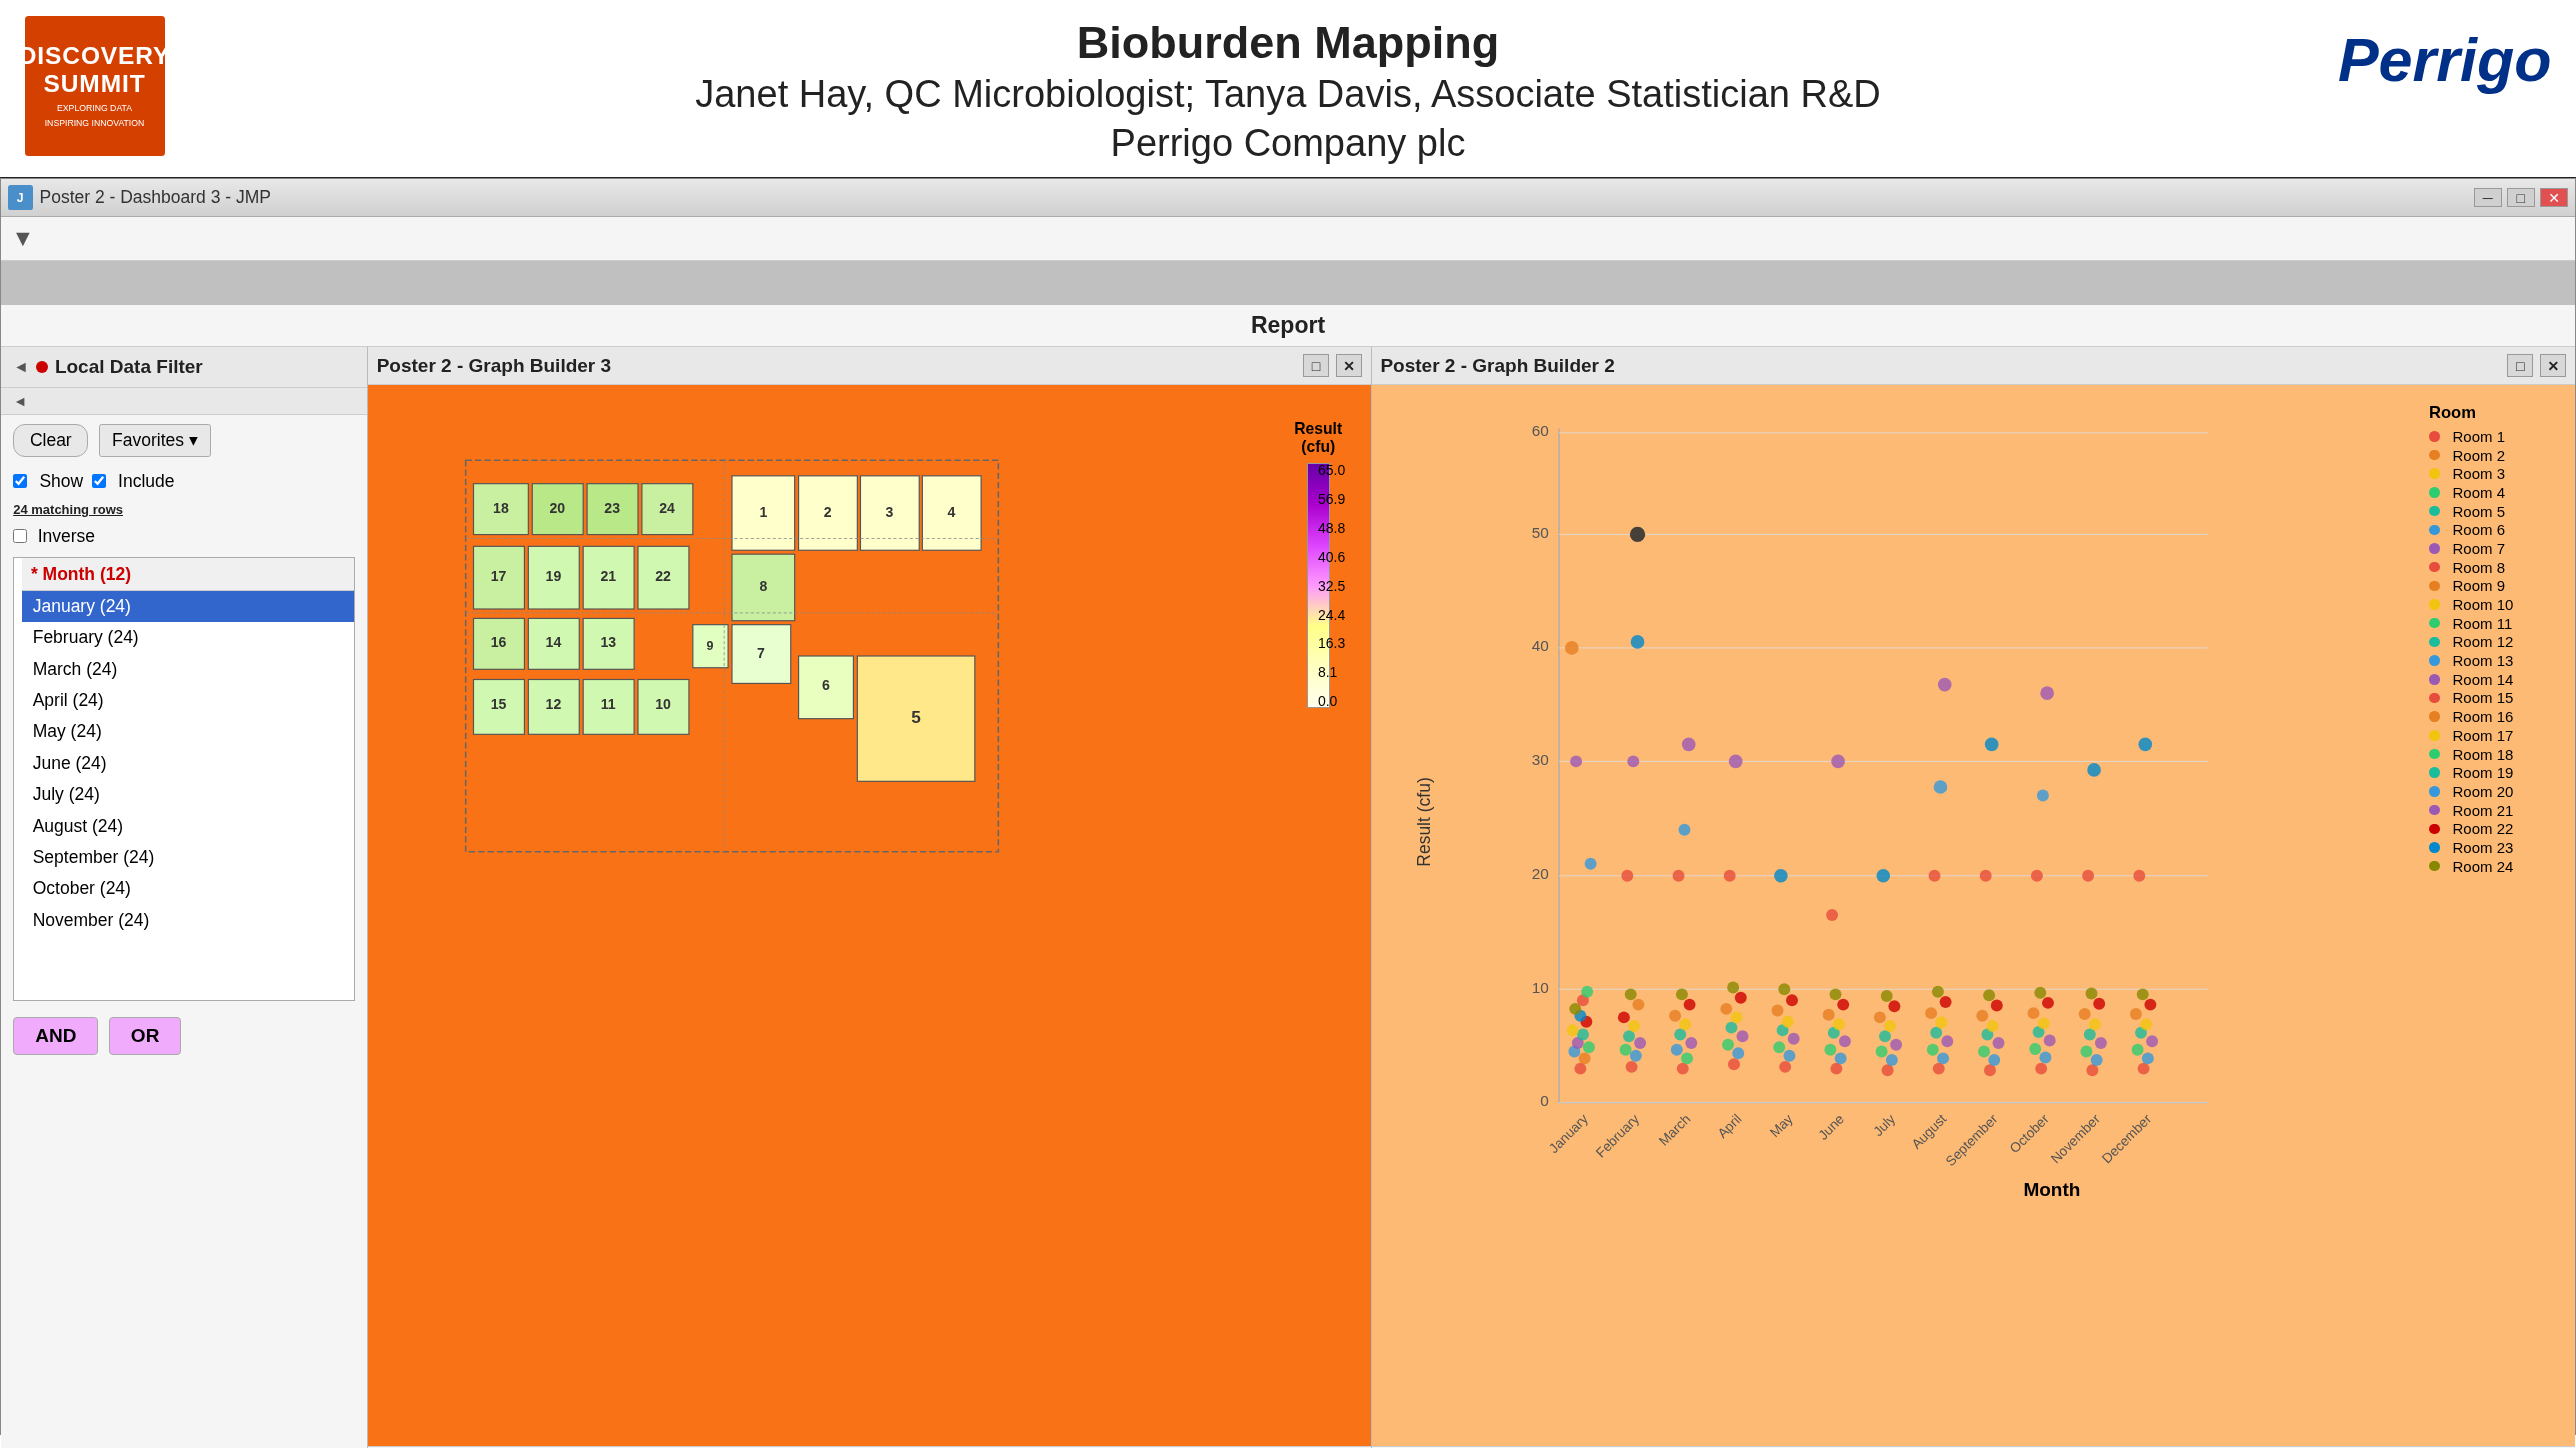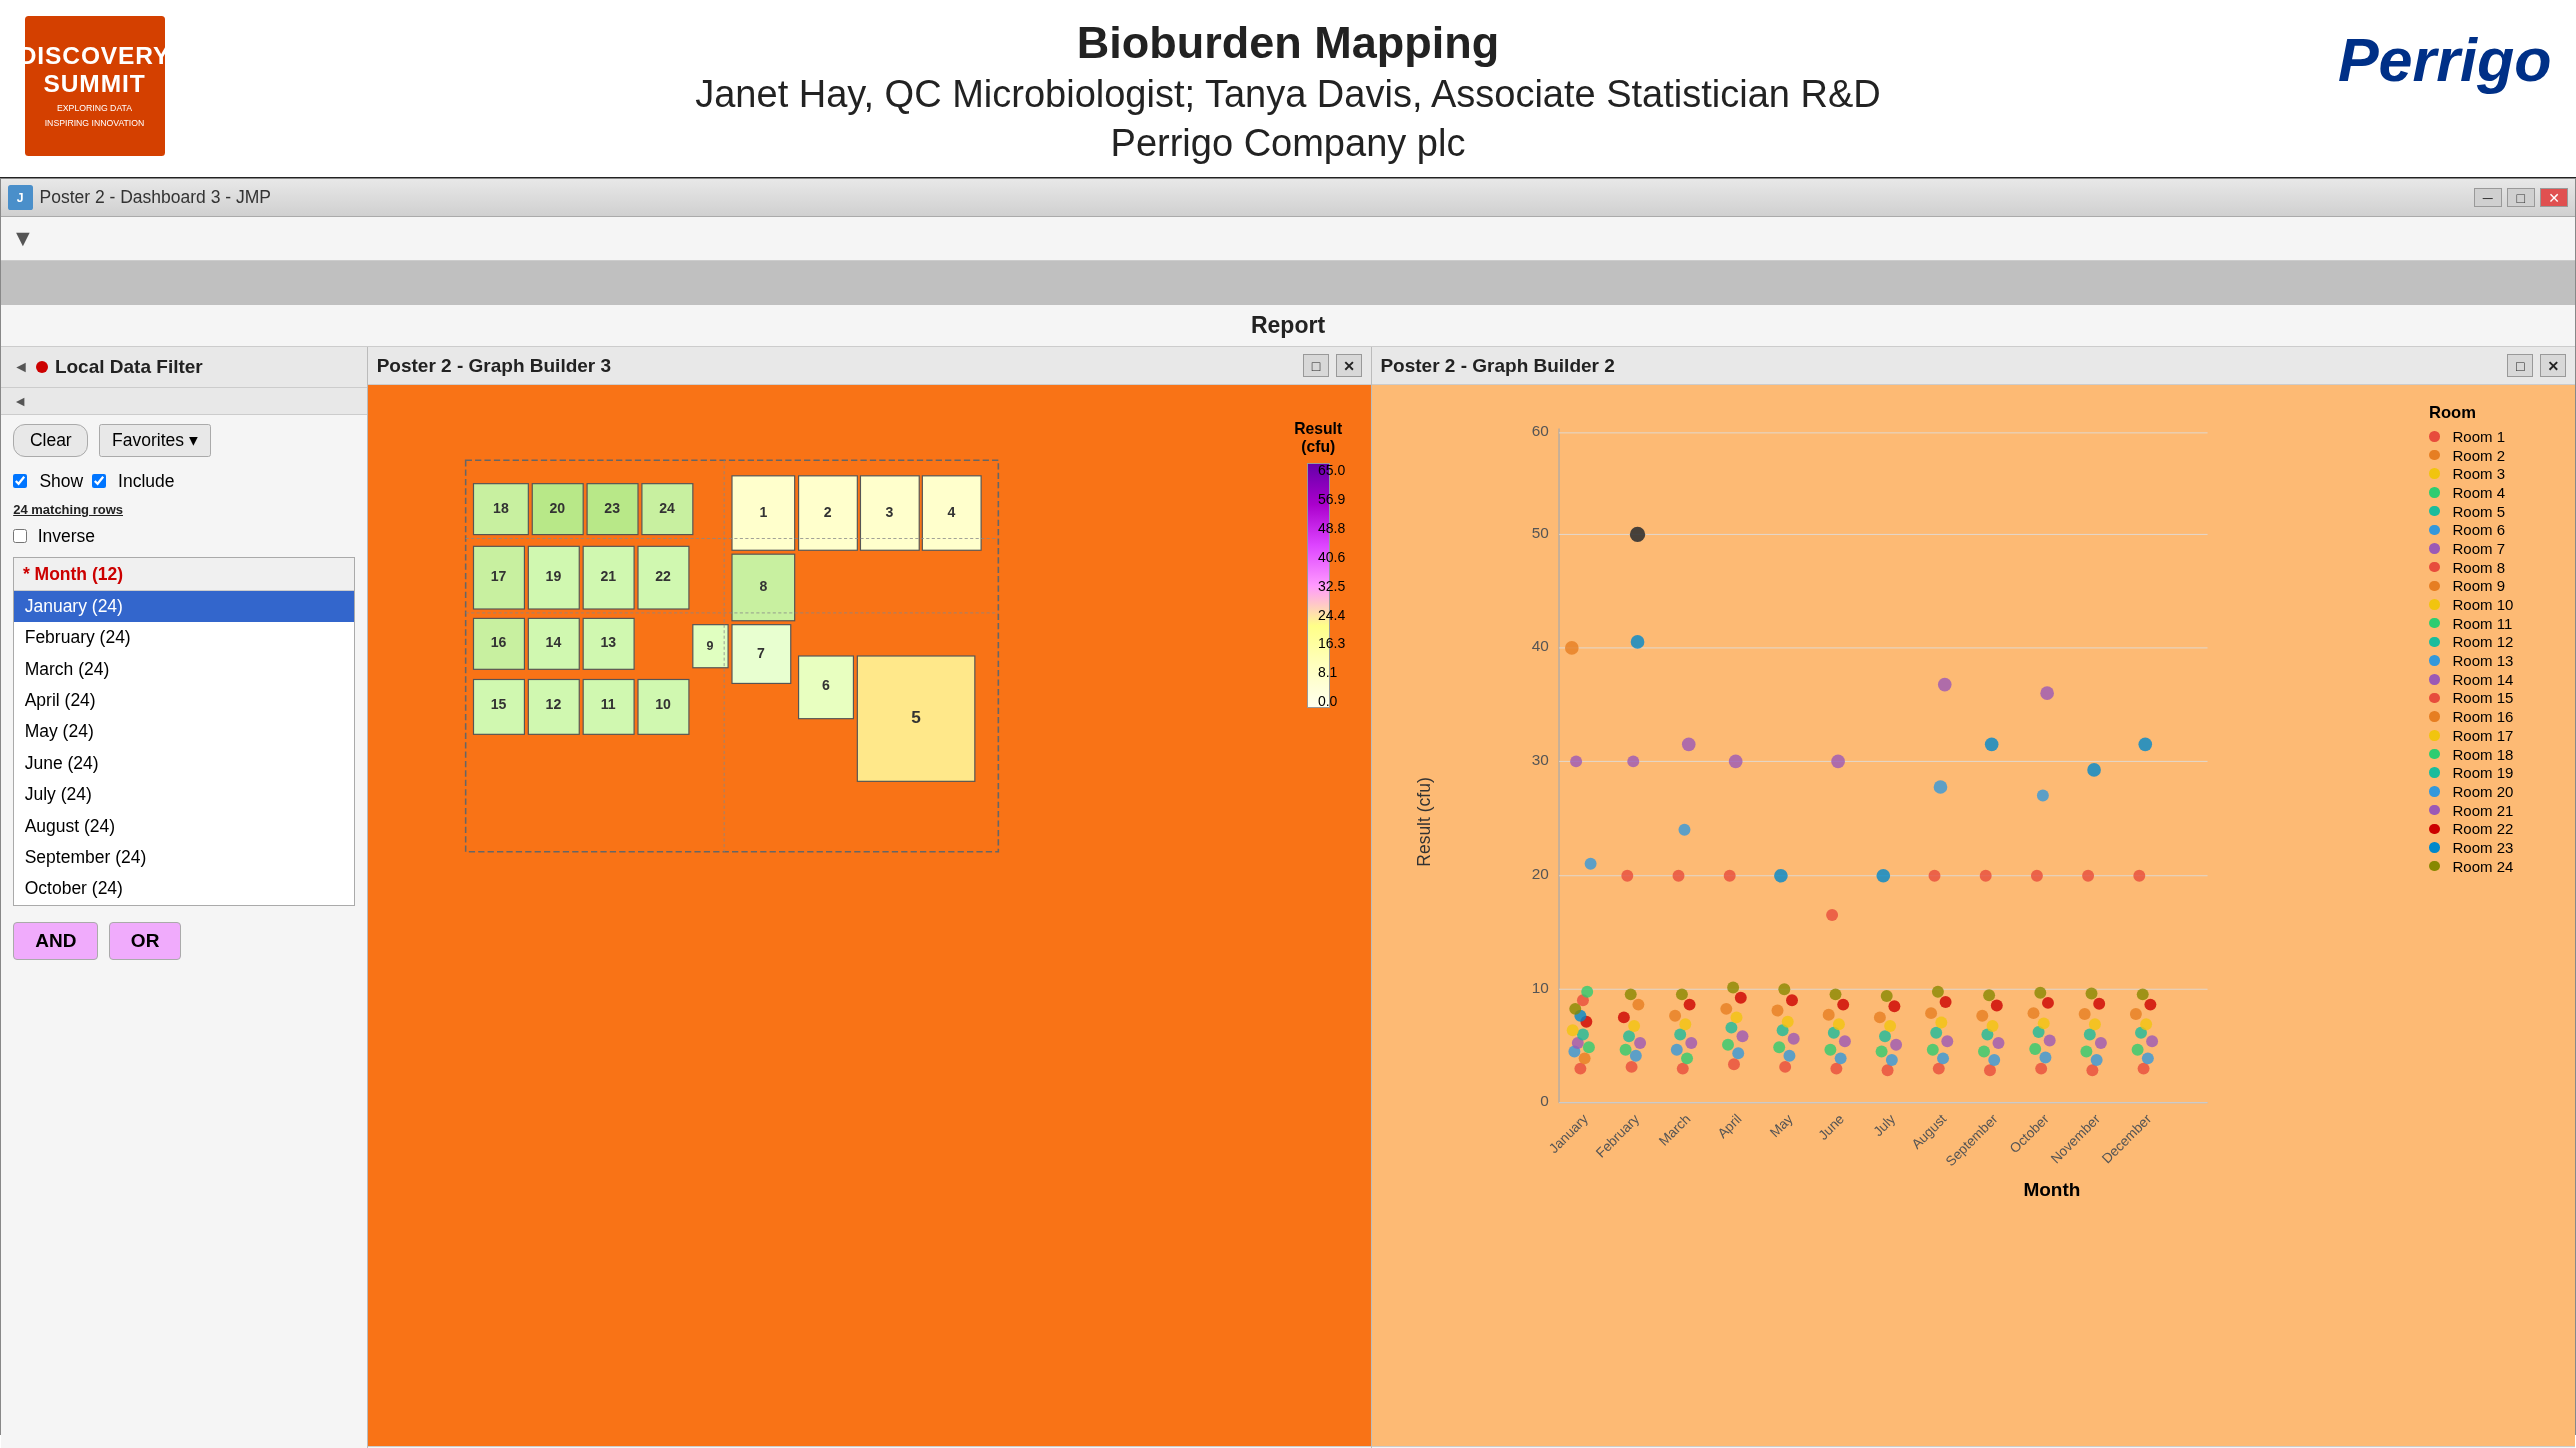--- a/index.html
+++ b/index.html
@@ -216,23 +216,24 @@
 
     .inverse-row {
       padding: 3.5px 12.2px;
       display: flex; align-items: center; gap: 7px; font-size: 17.5px;
     }
 
     .filter-list-container {
       margin: 7px 12.2px;
       border: 0.9px solid #aaa;
       background: #fff;
-      height: 349px;
+      height: 444px;
       overflow-y: auto;
       font-size: 17.5px;
+      padding-left: 8px;
     }
 
     .filter-list-header {
       background: #f0f0f0;
       padding: 5.2px 8.7px;
       border-bottom: 0.9px solid #ccc;
       font-weight: bold;
       color: #cc0000;
       font-size: 17.5px;
     }

